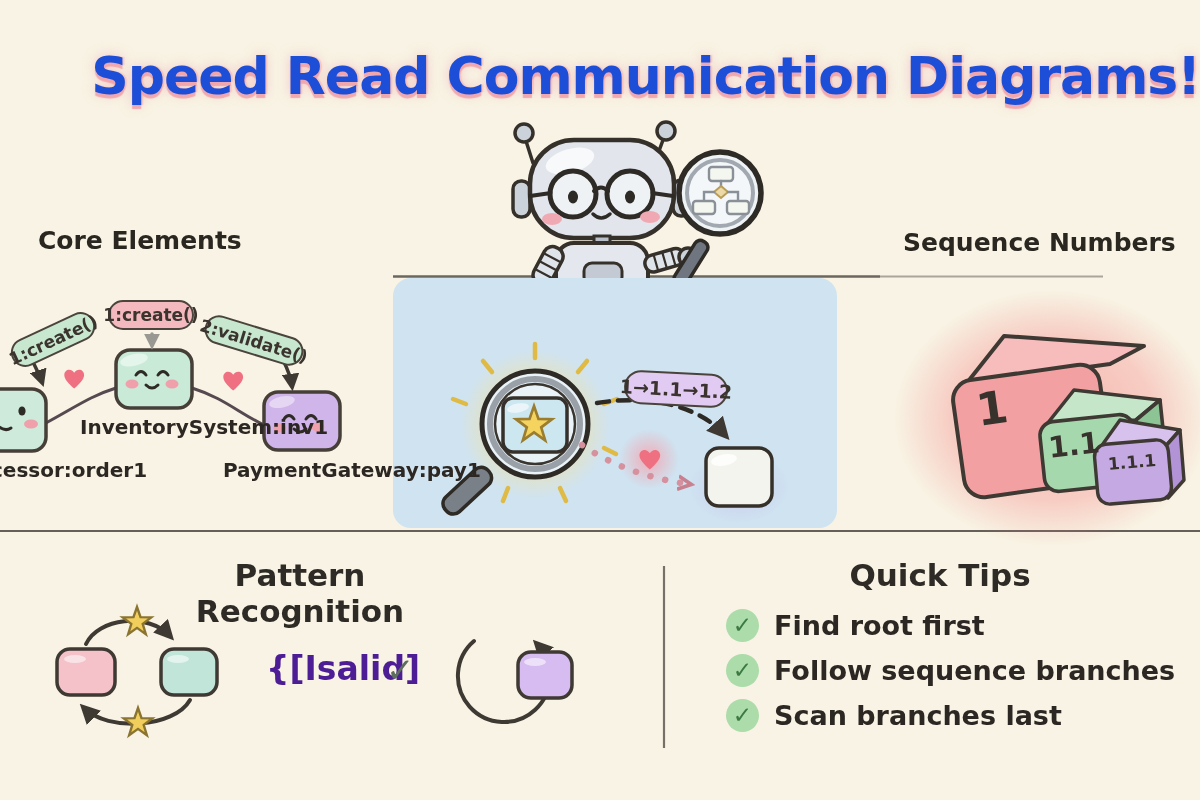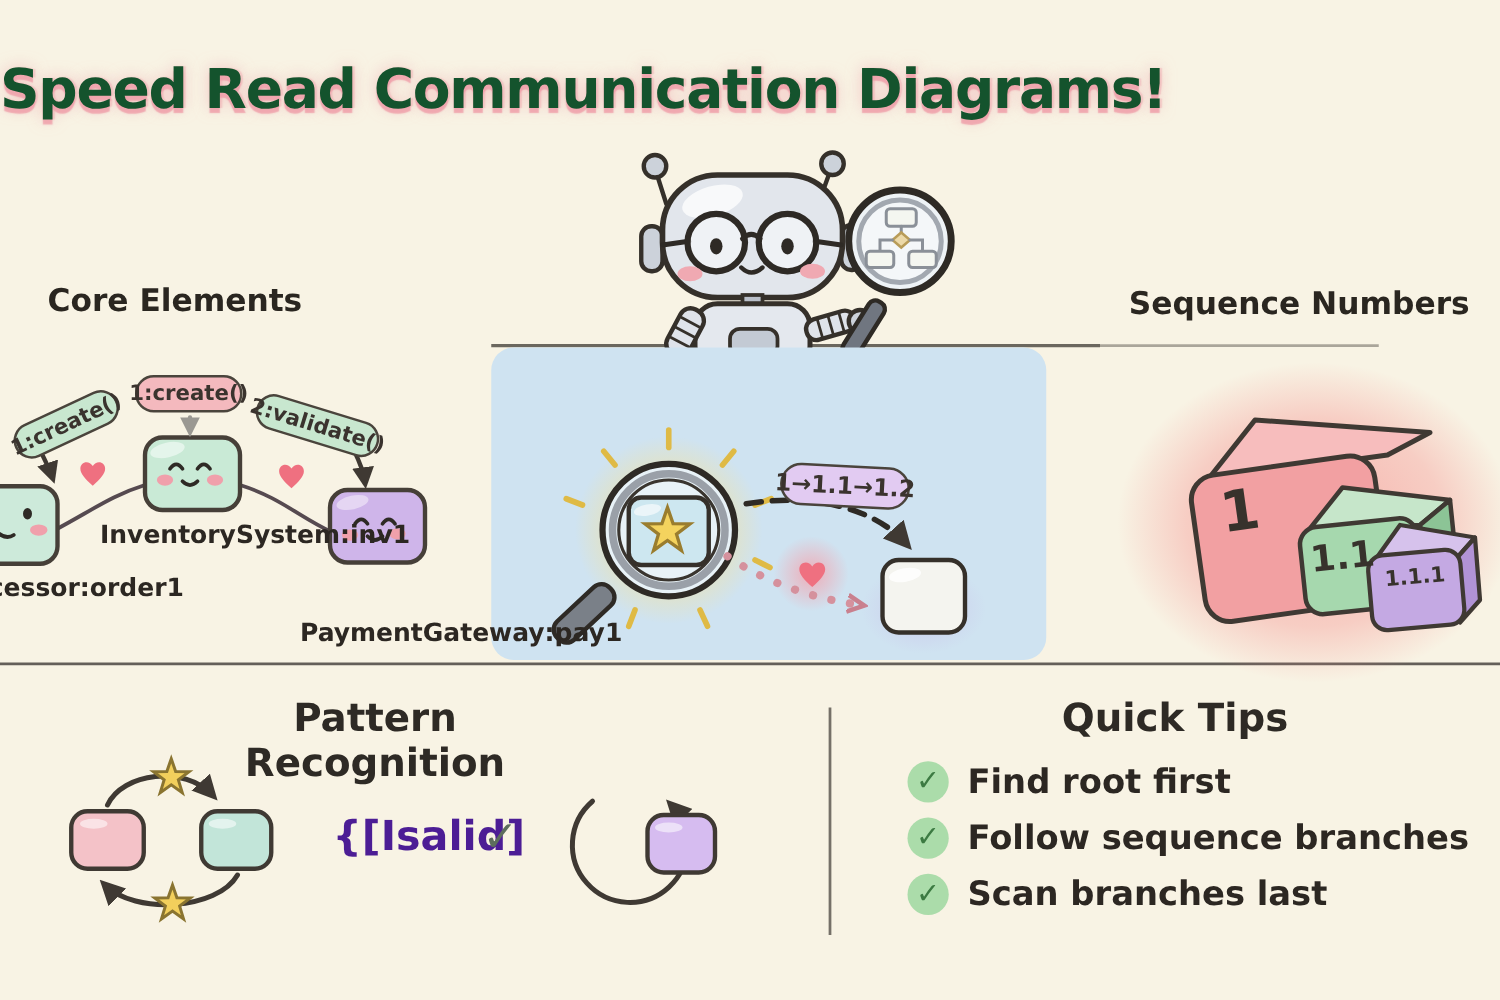--- a/index.html
+++ b/index.html
@@ -15,22 +15,22 @@
   #art-under{z-index:1;}
   #blue-panel{
     z-index:2;left:393px;top:278px;width:444px;height:250px;
     background:#cfe3f1;border-radius:18px;
   }
   #art-main{z-index:3;}
   .txt{z-index:4;}
 
   
   #title{
-    left:0;right:0;top:46px;text-align:left;
-    font-size:44px;font-weight:800;letter-spacing:-1px;color:#14532d;
+    left:0;right:0;top:46px;text-align:right;
+    font-size:52px;font-weight:800;letter-spacing:-1px;color:#1d4ed8;
     text-shadow:0 4px 1px rgba(238,158,168,.85), 0 0 12px rgba(238,158,168,.55), 2px 0 1px rgba(238,158,168,.4);
     white-space:nowrap;
   }
   .section-h{font-size:25px;font-weight:800;white-space:nowrap;color:#2a2620;}
   #h-core{left:38px;top:226px;}
   #h-seq{left:903px;top:228px;}
   #h-nav{left:393px;top:290px;width:444px;text-align:center;font-size:33px;font-weight:800;color:#252119;}
   #h-pattern{left:130px;top:557px;width:340px;text-align:center;font-size:31px;font-weight:800;}
   #h-tips{left:800px;top:557px;width:280px;text-align:center;font-size:31px;font-weight:800;}
 
@@ -42,21 +42,21 @@
   }
   #pill-left{left:8px;top:325px;width:90px;height:29px;background:#c8e7cf;transform:rotate(-25deg);}
   #pill-center{left:108px;top:300px;width:86px;height:30px;background:#f4b9be;}
   #pill-right{left:203px;top:326px;width:102px;height:29px;background:#c8e7cf;transform:rotate(17deg);}
   #pill-seq{left:624px;top:372px;width:104px;height:34px;background:#e2cbf2;font-size:19px;transform:rotate(3deg);border-radius:17px;}
 
   
   .obj-label{font-size:20px;font-weight:800;color:#2c2722;white-space:nowrap;}
   #lbl-order{left:-9px;top:458px;}
   #lbl-inventory{left:80px;top:415px;}
-  #lbl-payment{left:240px;top:458px;margin-top:36px;}
+  #lbl-payment{left:223px;top:458px;}
 
   
   .cube-label{font-weight:800;color:#37322c;text-align:center;white-space:nowrap;}
   #cube1-lbl{left:960px;top:382px;width:64px;font-size:45px;transform:rotate(-8deg);}
   #cube2-lbl{left:1038px;top:428px;width:72px;font-size:29px;transform:rotate(-6deg);}
   #cube3-lbl{left:1097px;top:452px;width:70px;font-size:17px;transform:rotate(-5deg);}
 
   
   #guard{left:266px;top:649px;font-size:33px;font-weight:800;color:#4c1d95;white-space:nowrap;}
   #guard-check{left:386px;top:650px;font-size:34px;font-weight:800;color:#5d6e5d;}

